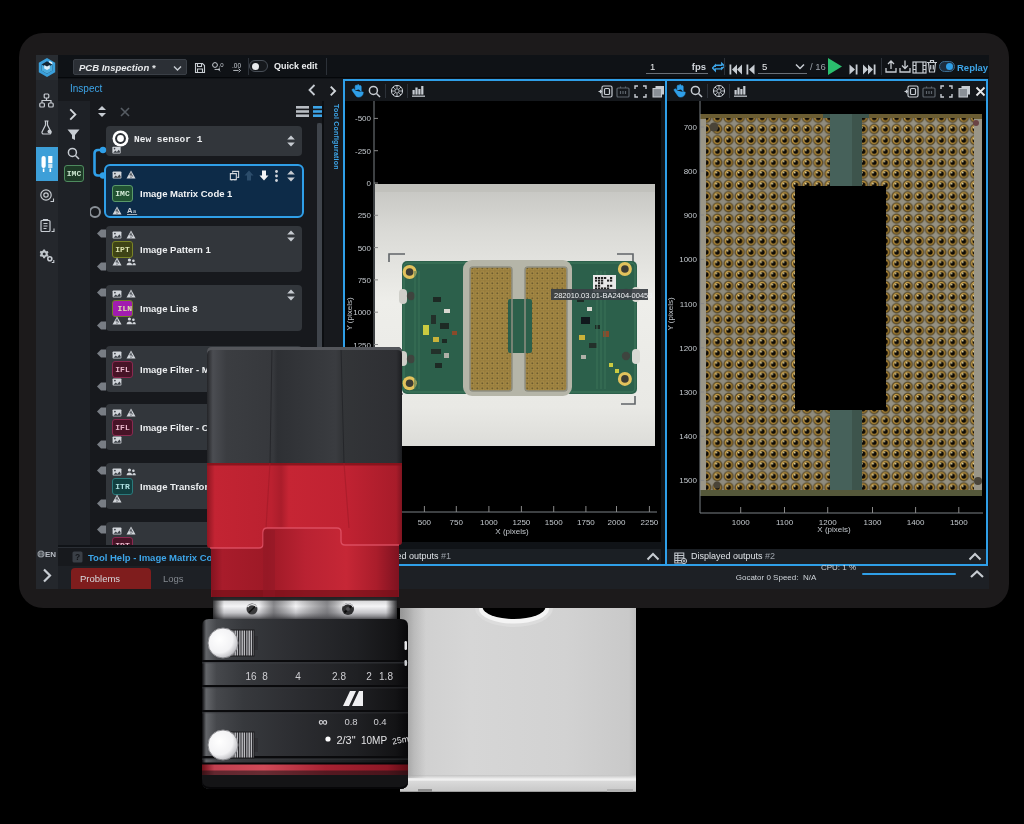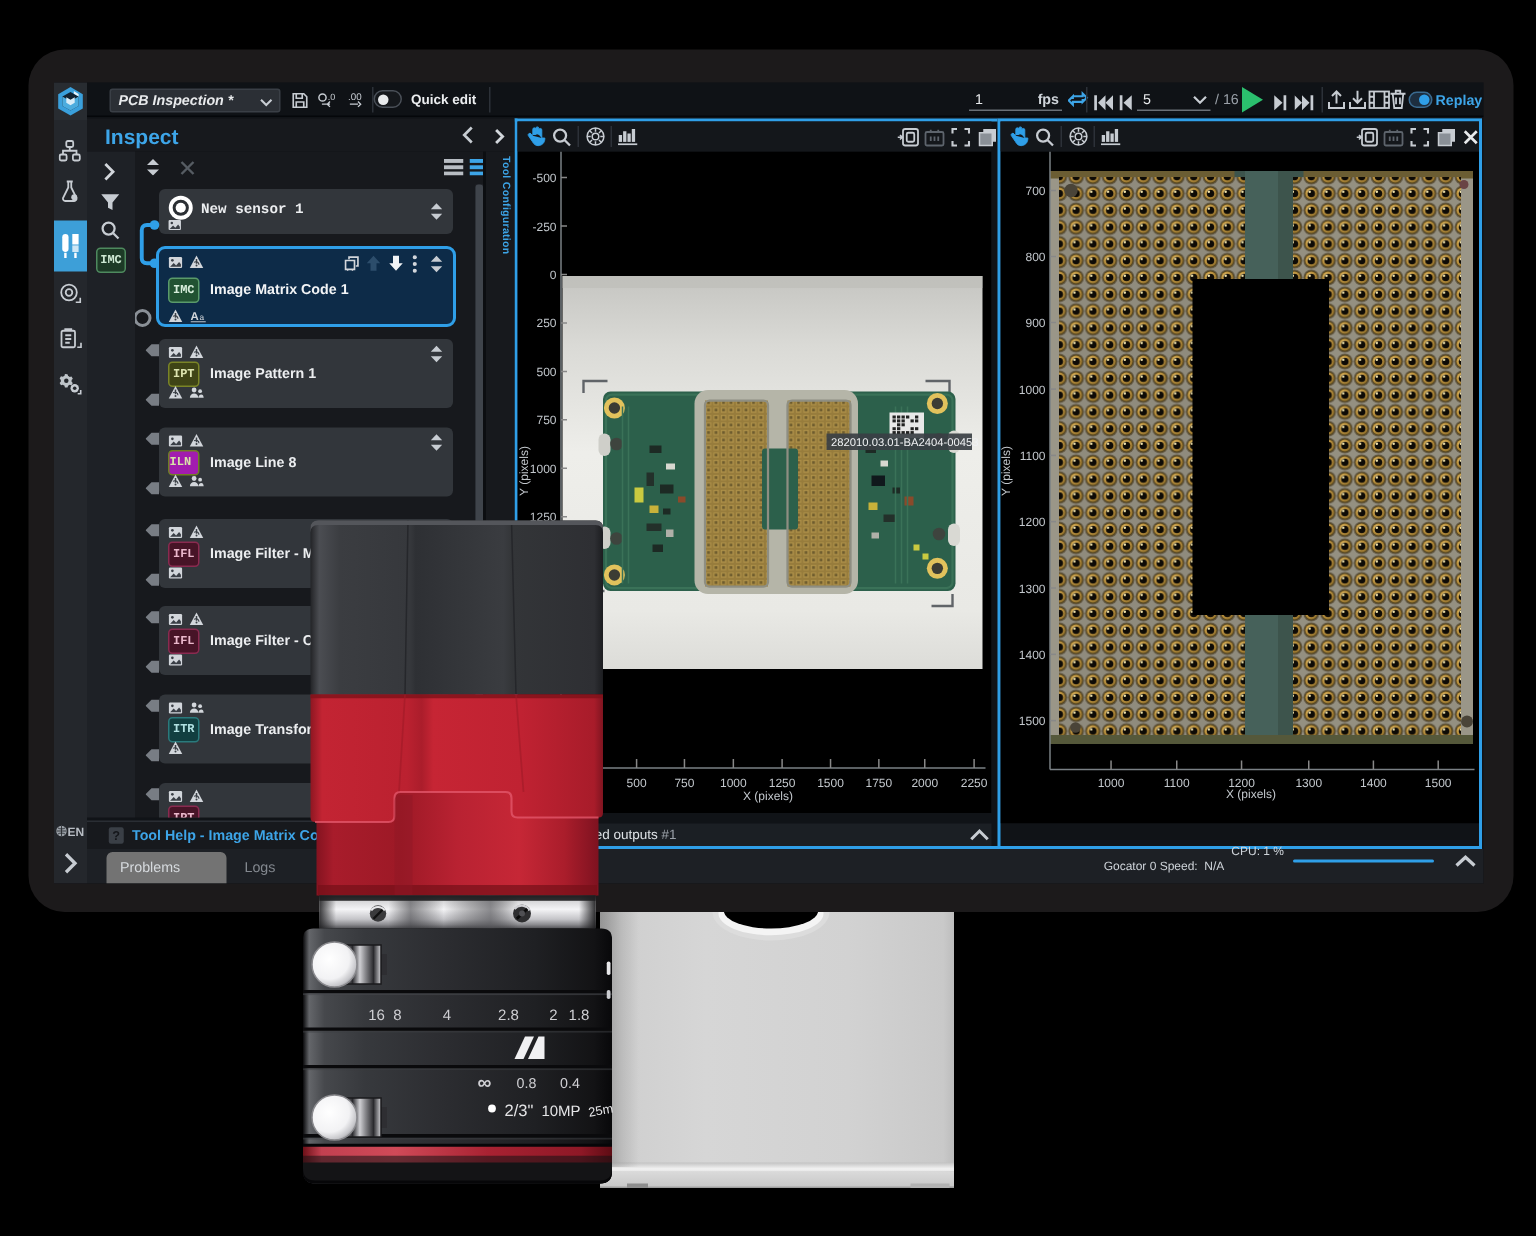--- a/index.html
+++ b/index.html
@@ -259,20 +259,32 @@
     <div class="abs" style="left:307px;top:509px;width:645px;height:2px;background:#2f9fe8;"></div>
     <div class="abs" style="left:307px;top:494px;width:318px;height:15px;background:#1b1f24;color:#dfe3e7;font-size:9px;">
       <svg width="13" height="12" viewBox="0 0 13 12" style="position:absolute;left:7px;top:3px;" fill="none" stroke="#c7ccd2" stroke-width="1">
         <rect x="0.8" y="1" width="9" height="10"></rect>
         <path d="M0.8 3.5h9M3.8 1v10M0.8 6h9M0.8 8.5h9"></path>
         <circle cx="10" cy="9" r="2.6" fill="#14171b" stroke="#c7ccd2"></circle>
         <path d="M10 7.6v2.8M8.6 9h2.8"></path>
       </svg>
       <span style="position:absolute;left:24px;top:2px;">Displayed outputs <span style="color:#9aa0a8">#1</span></span>
       <svg width="14" height="9" viewBox="0 0 14 9" style="position:absolute;left:303px;top:3px;" fill="none" stroke="#c7ccd2" stroke-width="2">
+        <path d="M1.5 7.5L7 2l5.5 5.5"></path>
+      </svg>
+    </div>
+    <div class="abs" style="left:631px;top:494px;width:319px;height:15px;background:#1b1f24;color:#dfe3e7;font-size:9px;">
+      <svg width="13" height="12" viewBox="0 0 13 12" style="position:absolute;left:7px;top:3px;" fill="none" stroke="#c7ccd2" stroke-width="1">
+        <rect x="0.8" y="1" width="9" height="10"></rect>
+        <path d="M0.8 3.5h9M3.8 1v10M0.8 6h9M0.8 8.5h9"></path>
+        <circle cx="10" cy="9" r="2.6" fill="#14171b" stroke="#c7ccd2"></circle>
+        <path d="M10 7.6v2.8M8.6 9h2.8"></path>
+      </svg>
+      <span style="position:absolute;left:24px;top:2px;">Displayed outputs <span style="color:#9aa0a8">#2</span></span>
+      <svg width="14" height="9" viewBox="0 0 14 9" style="position:absolute;left:301px;top:3px;" fill="none" stroke="#c7ccd2" stroke-width="2">
         <path d="M1.5 7.5L7 2l5.5 5.5"></path>
       </svg>
     </div>
 <svg class="abs" style="left:309px;top:46px;" width="316" height="441" viewBox="0 0 316 441">
       <rect width="316" height="441" fill="#000"></rect>
       <defs>
         <linearGradient id="pg" x1="0" y1="0" x2="0" y2="1">
           <stop offset="0" stop-color="#c5c5c1"></stop>
           <stop offset="0.18" stop-color="#dadad6"></stop>
           <stop offset="0.45" stop-color="#eeeeea"></stop>
@@ -463,21 +475,21 @@
       <line x1="205.5" y1="406" x2="205.5" y2="412" stroke="#888" stroke-width="1"></line>
       <text x="248.6" y="423.5" text-anchor="middle" font-size="8" fill="#c3c8cd">1400</text>
       <line x1="248.6" y1="406" x2="248.6" y2="412" stroke="#888" stroke-width="1"></line>
       <text x="291.8" y="423.5" text-anchor="middle" font-size="8" fill="#c3c8cd">1500</text>
       <line x1="291.8" y1="406" x2="291.8" y2="412" stroke="#888" stroke-width="1"></line>
       <text x="167" y="430.8" text-anchor="middle" font-size="8" fill="#c3c8cd">X (pixels)</text>
       <text x="6" y="213" text-anchor="middle" font-size="8" fill="#c3c8cd" transform="rotate(-90 6 213)">Y (pixels)</text>
     </svg>
 
     <div class="abs" style="left:22px;top:24px;width:285px;height:22px;background:#17191d;">
-      <span style="position:absolute;left:12px;top:4px;color:#3da5e8;font-size:14px;font-weight:bold;">Inspect</span>
+      <span style="position:absolute;left:12px;top:4px;color:#3da5e8;font-size:10px;font-weight:normal;">Inspect</span>
       <svg width="8" height="12" viewBox="0 0 8 12" style="position:absolute;left:250px;top:5px;" fill="none" stroke="#c7ccd2" stroke-width="1.8">
         <path d="M6.5 1L1.5 6l5 5"></path>
       </svg>
     </div>
 
     <div class="abs" style="left:22px;top:46px;width:32px;height:444px;background:#1e2126;">
       <svg width="13" height="13" viewBox="0 0 14 14" style="position:absolute;left:9px;top:7px;" fill="none" stroke="#d2d6db" stroke-width="2">
         <path d="M3.5 1.5l5.5 5.5-5.5 5.5"></path>
       </svg>
       <svg width="13" height="12" viewBox="0 0 13 12" style="position:absolute;left:9px;top:28px;">
@@ -625,21 +637,21 @@
         <svg width="10" height="9" viewBox="0 0 12 11" style="position:absolute;left:20px;top:4px;">
           <path d="M6 0.5L11.5 10.5H0.5Z" fill="#d2d6db"></path>
           <path d="M6 3.2v4" stroke="#3a3f46" stroke-width="1.2"></path>
           <circle cx="6" cy="8.6" r="0.8" fill="#3a3f46"></circle>
           <path d="M4 6a2.5 2.5 0 0 1 4 2" fill="none" stroke="#3a3f46" stroke-width="0.9"></path>
         </svg>
         <svg width="10" height="12" viewBox="0 0 10 12" style="position:absolute;right:6px;top:4px;" fill="#c7ccd2">
           <polygon points="5,0.5 8.8,4.5 1.2,4.5"></polygon>
           <polygon points="5,11.5 8.8,7.5 1.2,7.5"></polygon>
         </svg>
- <div style="position:absolute;left:6px;top:15px;width:21px;height:17px;background:#a21caf;border:1px solid #707f24;border-radius:3px;color:#d8e4a8;font-family:'Liberation Mono',monospace;font-size:8px;font-weight:bold;text-align:left;line-height:15px;">ILN</div>
+ <div style="position:absolute;left:6px;top:15px;width:21px;height:17px;background:#a21caf;border:1px solid #707f24;border-radius:3px;color:#d8e4a8;font-family:'Liberation Mono',monospace;font-size:8px;font-weight:bold;text-align:right;line-height:15px;">ILN</div>
  <span style="position:absolute;left:34px;top:18px;color:#eceef0;font-size:9.5px;font-weight:bold;">Image Line 8</span>
  <svg width="10" height="9" viewBox="0 0 12 11" style="position:absolute;left:6px;top:31px;">
           <path d="M6 0.5L11.5 10.5H0.5Z" fill="#d2d6db"></path>
           <path d="M6 3.2v4" stroke="#3a3f46" stroke-width="1.2"></path>
           <circle cx="6" cy="8.6" r="0.8" fill="#3a3f46"></circle>
           <path d="M4 6a2.5 2.5 0 0 1 4 2" fill="none" stroke="#3a3f46" stroke-width="0.9"></path>
         </svg>
         <svg width="10" height="8" viewBox="0 0 12 10" style="position:absolute;left:20px;top:32px;" fill="#d2d6db">
           <circle cx="4" cy="2.5" r="2"></circle>
           <path d="M0.5 9c0-2 1.5-3.5 3.5-3.5S7.5 7 7.5 9z"></path>
@@ -780,21 +792,21 @@
     </svg>
 
     <div class="abs" style="left:22px;top:492px;width:285px;height:19px;background:#17191d;border-top:1px solid #2a2e34;">
       <svg width="11" height="12" viewBox="0 0 11 12" style="position:absolute;left:14px;top:3px;">
         <rect x="0.5" y="0.5" width="10" height="11" rx="1.5" fill="#3a3f46"></rect>
         <text x="5.5" y="9" text-anchor="middle" font-size="8.5" font-weight="bold" fill="#14161a" font-family="Liberation Sans">?</text>
       </svg>
       <span style="position:absolute;left:30px;top:4px;color:#3da5e8;font-size:9.5px;font-weight:bold;">Tool Help - Image Matrix Code</span>
     </div>
     <div class="abs" style="left:22px;top:511px;width:931px;height:23px;background:#1d2025;"></div>
-    <div class="abs" style="left:35px;top:513px;width:80px;height:21px;background:#737373;border-radius:4px 4px 0 0;color:#d6dade;font-size:9.5px;">
+    <div class="abs" style="left:35px;top:513px;width:80px;height:21px;background:#7f1d1d;border-radius:4px 4px 0 0;color:#d6dade;font-size:9.5px;">
       <span style="position:absolute;left:9px;top:5px;">Problems</span>
     </div>
     <div class="abs" style="left:115px;top:513px;width:60px;height:21px;color:#83888f;font-size:9.5px;">
       <span style="position:absolute;left:12px;top:5px;">Logs</span>
     </div>
 
     <div class="abs" style="left:700px;top:508px;width:120px;height:10px;color:#cfd4da;font-size:8px;text-align:right;">CPU: 1 %</div>
     <div class="abs" style="left:660px;top:518px;width:160px;height:10px;color:#cfd4da;font-size:8px;text-align:center;">Gocator 0 Speed:&nbsp;&nbsp;N/A</div>
     <div class="abs" style="left:826px;top:518px;width:94px;height:2px;background:#2f9fe8;border-radius:1px;"></div>
     <svg width="16" height="10" viewBox="0 0 16 10" style="position:absolute;left:933px;top:514px;" fill="none" stroke="#c7ccd2" stroke-width="2.2">

